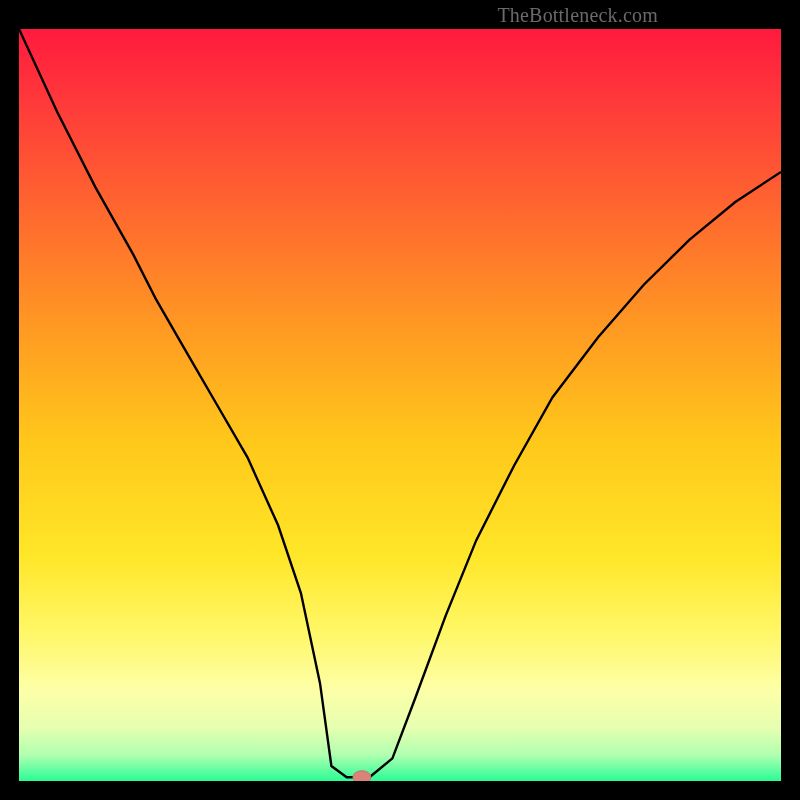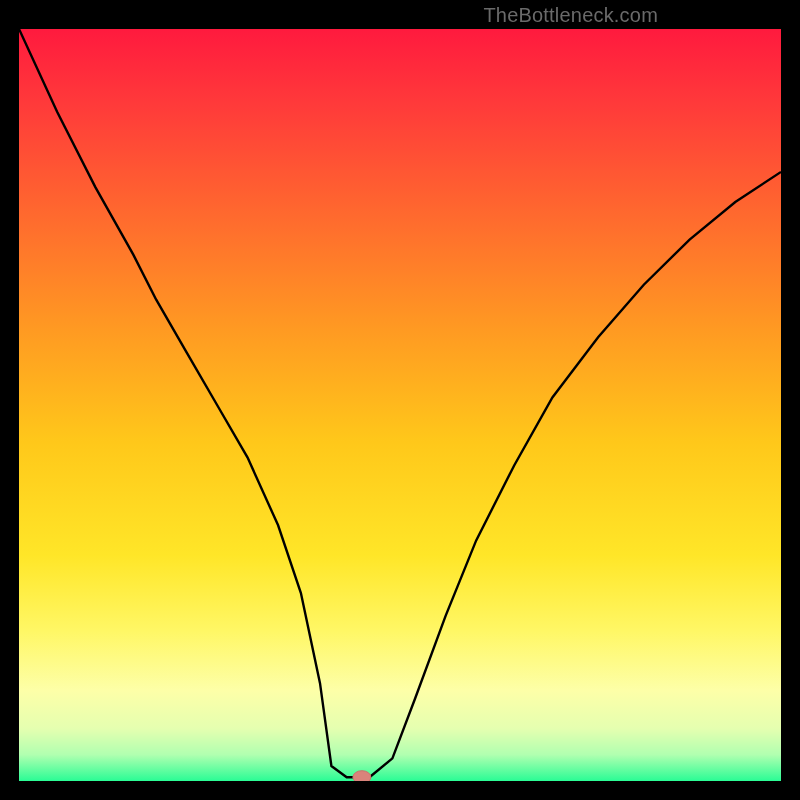--- a/index.html
+++ b/index.html
@@ -9,20 +9,21 @@
     height: 800px;
     background: #000;
     font-family: Arial, Helvetica, sans-serif;
     overflow: hidden;
   }
   .frame {
     position: relative;
     width: 672px;
     height: 800px;
     background: #000;
+    font-family: Liberation Serif, serif;
   }
   .watermark {
     position: absolute;
     top: 4px;
     right: 14px;
     color: #6a6a6a;
     font-size: 20px;
     font-weight: 500;
     letter-spacing: 0.2px;
     user-select: none;

